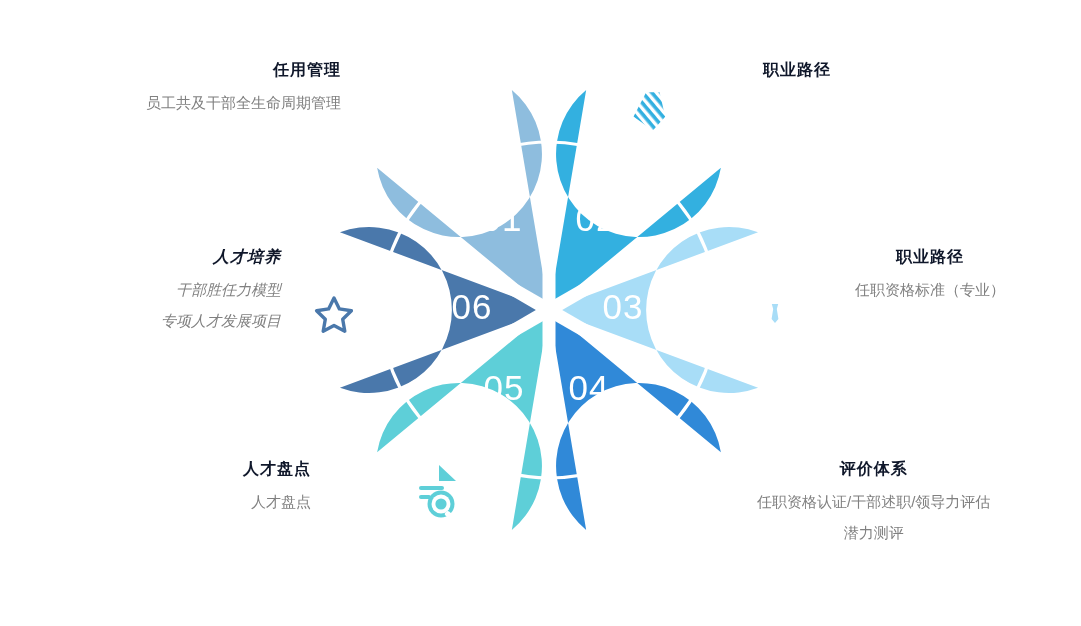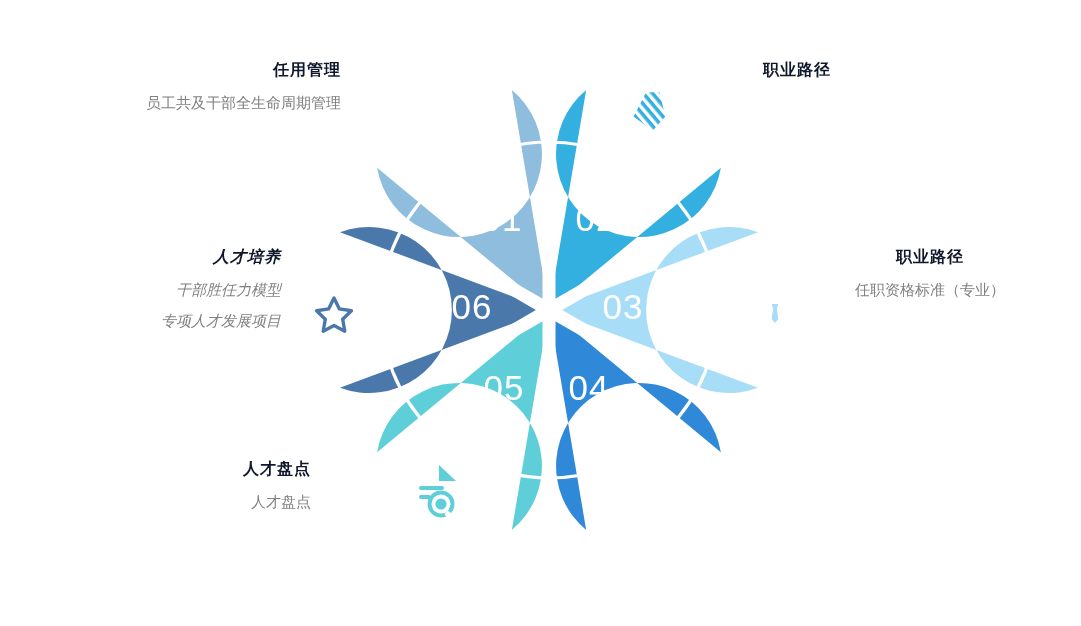--- a/index.html
+++ b/index.html
@@ -185,20 +185,25 @@
 
   <div class="label align-left" id="label-02">
     <div class="lbl-title">职业路径</div>
   </div>
 
   <div class="label align-left" id="label-03">
     <div class="lbl-title">职业路径</div>
     <div class="lbl-sub">任职资格标准（专业）</div>
   </div>
 
+  <div class="label align-left" id="label-04">
+    <div class="lbl-title">评价体系</div>
+    <div class="lbl-sub">任职资格认证/干部述职/领导力评估</div>
+    <div class="lbl-sub">潜力测评</div>
+  </div>
 
   <div class="label align-right" id="label-05">
     <div class="lbl-title">人才盘点</div>
     <div class="lbl-sub">人才盘点</div>
   </div>
 
   <div class="label align-right" id="label-06">
     <div class="lbl-title">人才培养</div>
     <div class="lbl-sub">干部胜任力模型</div>
     <div class="lbl-sub">专项人才发展项目</div>

